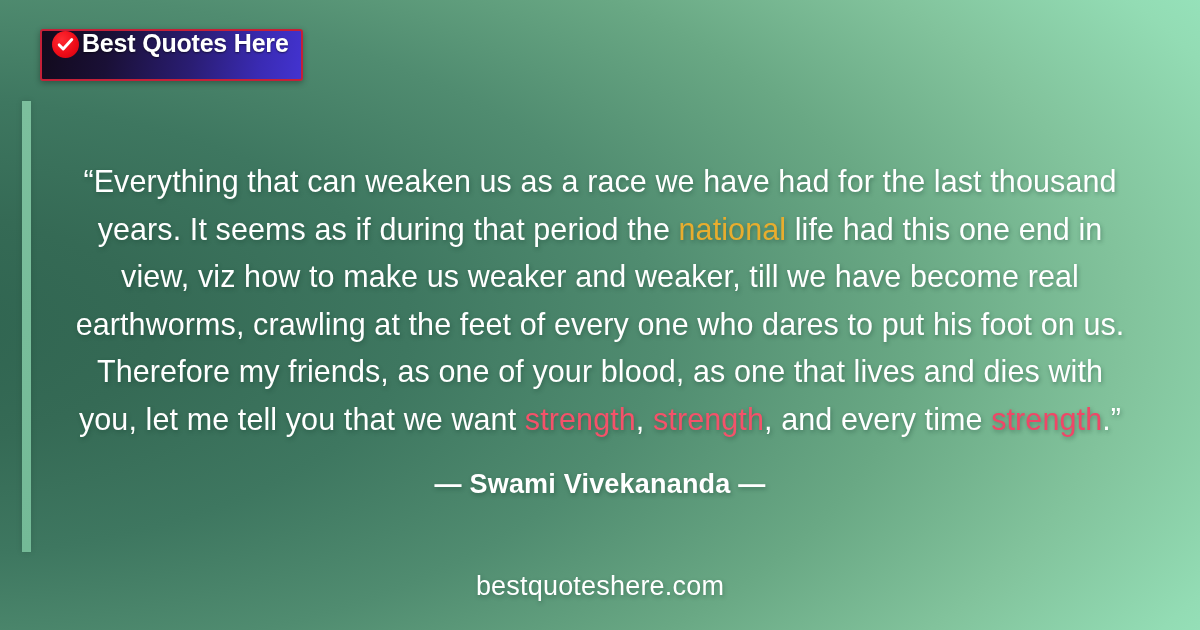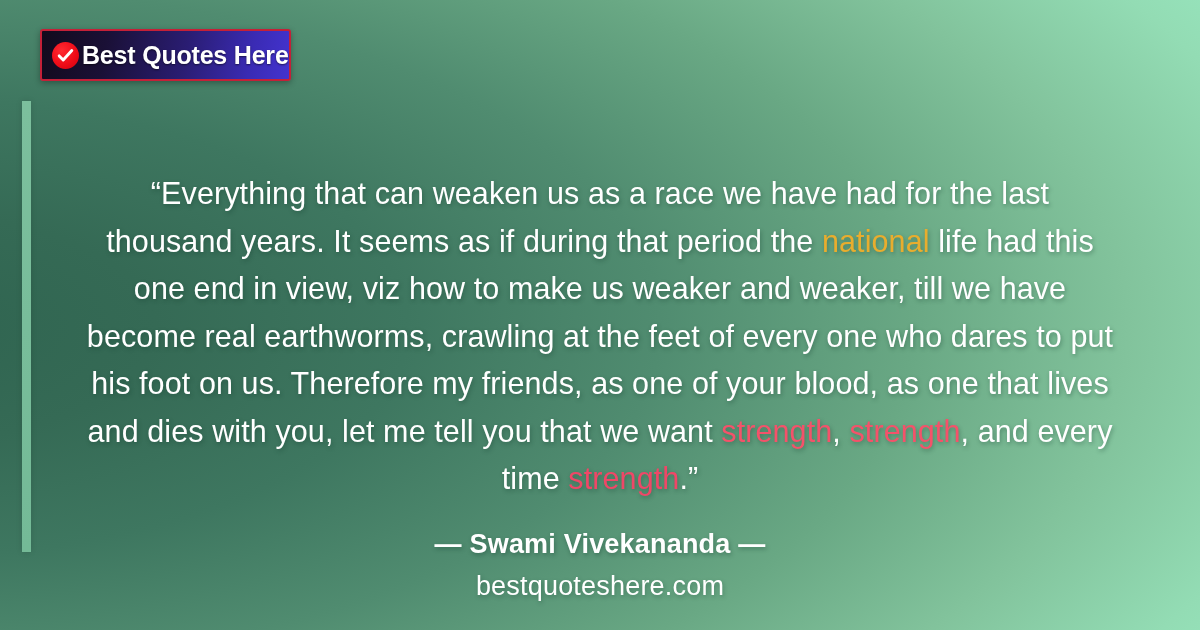--- a/index.html
+++ b/index.html
@@ -32,22 +32,22 @@
   }
 
   
   #logo-badge {
     position: absolute;
     left: 40px;
     top: 29px;
     height: 52px;
     box-sizing: border-box;
     display: flex;
-    align-items: center;
-    padding: 0 0 0 10px;
+    align-items: flex-start;
+    padding: 0 12px 0 10px;
     background: linear-gradient(100deg, #120a1c 0%, #1a1036 26%, #2a1d73 58%, #3a2bb4 84%, #4333d0 100%);
     border: 2px solid #c42038;
     border-radius: 3px;
     box-shadow: 0 2px 6px rgba(0,0,0,0.32);
   }
   #check-badge-icon {
     position: relative;
     width: 27px;
     height: 27px;
     flex: 0 0 27px;
@@ -84,21 +84,21 @@
 
   
   #quote-block {
     position: absolute;
     left: 72px;
     top: 158px;
     width: 1056px;
     text-align: center;
   }
   #quote-text {
-    margin: 12px;
+    margin: 0;
     color: #ffffff;
     font-size: 30.5px;
     font-weight: 400;
     line-height: 47.5px;
     letter-spacing: 0.1px;
     text-shadow: 1px 2px 4px rgba(20,60,45,0.40);
   }
   .hl-national { color: #e8ad2e; }
   .hl-strength { color: #f4526a; }
   .hl-strength-3 { color: #ef4767; }

